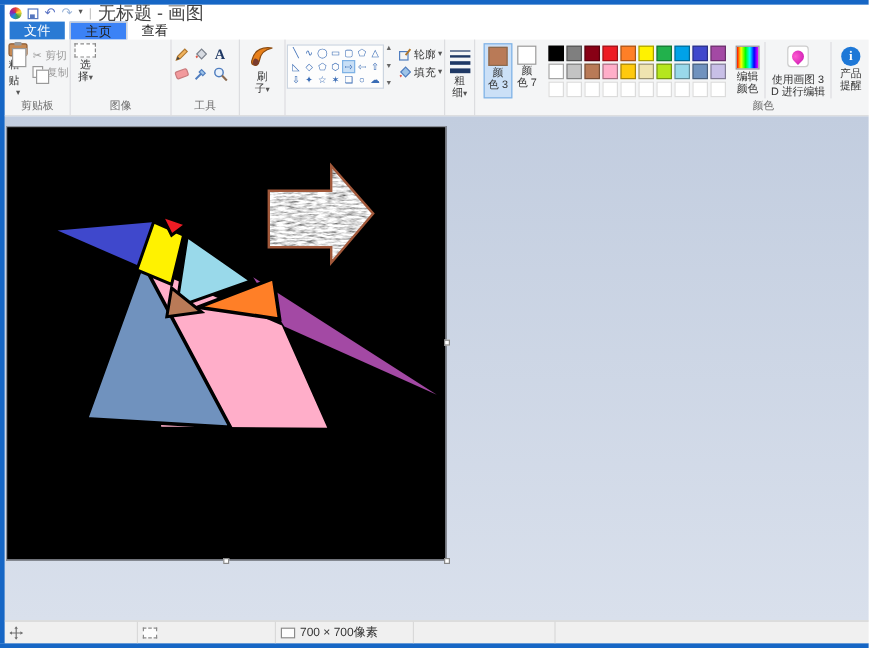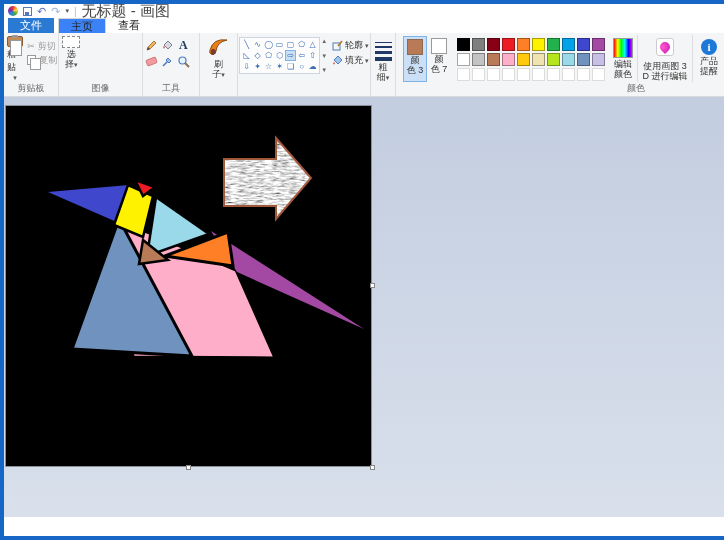--- a/index.html
+++ b/index.html
@@ -366,13 +366,30 @@
           <polygon points="129,74 149,81 137,90" fill="#ED1C24" stroke="#000000" stroke-width="2.5"></polygon>
           <rect x="214" y="28" width="96" height="90" filter="url(#noiseF)" clip-path="url(#arrowClip)"></rect>
           <polygon points="218,53 270,53 270,32 305,72 270,113 270,100 218,100" fill="none" stroke="#a2593b" stroke-width="2"></polygon>
         </svg>
     </div>
     <div class="handle" style="left:366px; top:186px;"></div>
     <div class="handle" style="left:182px; top:368px;"></div>
     <div class="handle" style="left:366px; top:368px;"></div>
   </div>
 
+  <div class="statusbar">
+    <div class="seg seg1">
+      <svg width="11" height="11">
+          <path d="M5.5 0 V11 M0 5.5 H11" stroke="#707070" stroke-width="1"></path>
+          <path d="M5.5 0 L4 2 H7 Z M5.5 11 L4 9 H7 Z M0 5.5 L2 4 V7 Z M11 5.5 L9 4 V7 Z" fill="#707070"></path>
+        </svg>
+    </div>
+    <div class="seg seg2">
+      <span class="sel-ic-status"></span>
+    </div>
+    <div class="seg seg3">
+      <span class="size-ic-status"></span>
+      <span class="status-text">700 × 700像素</span>
+    </div>
+    <div class="seg seg4"></div>
+    <div class="seg seg5"></div>
+  </div>
 </div>
 
 </body></html>

